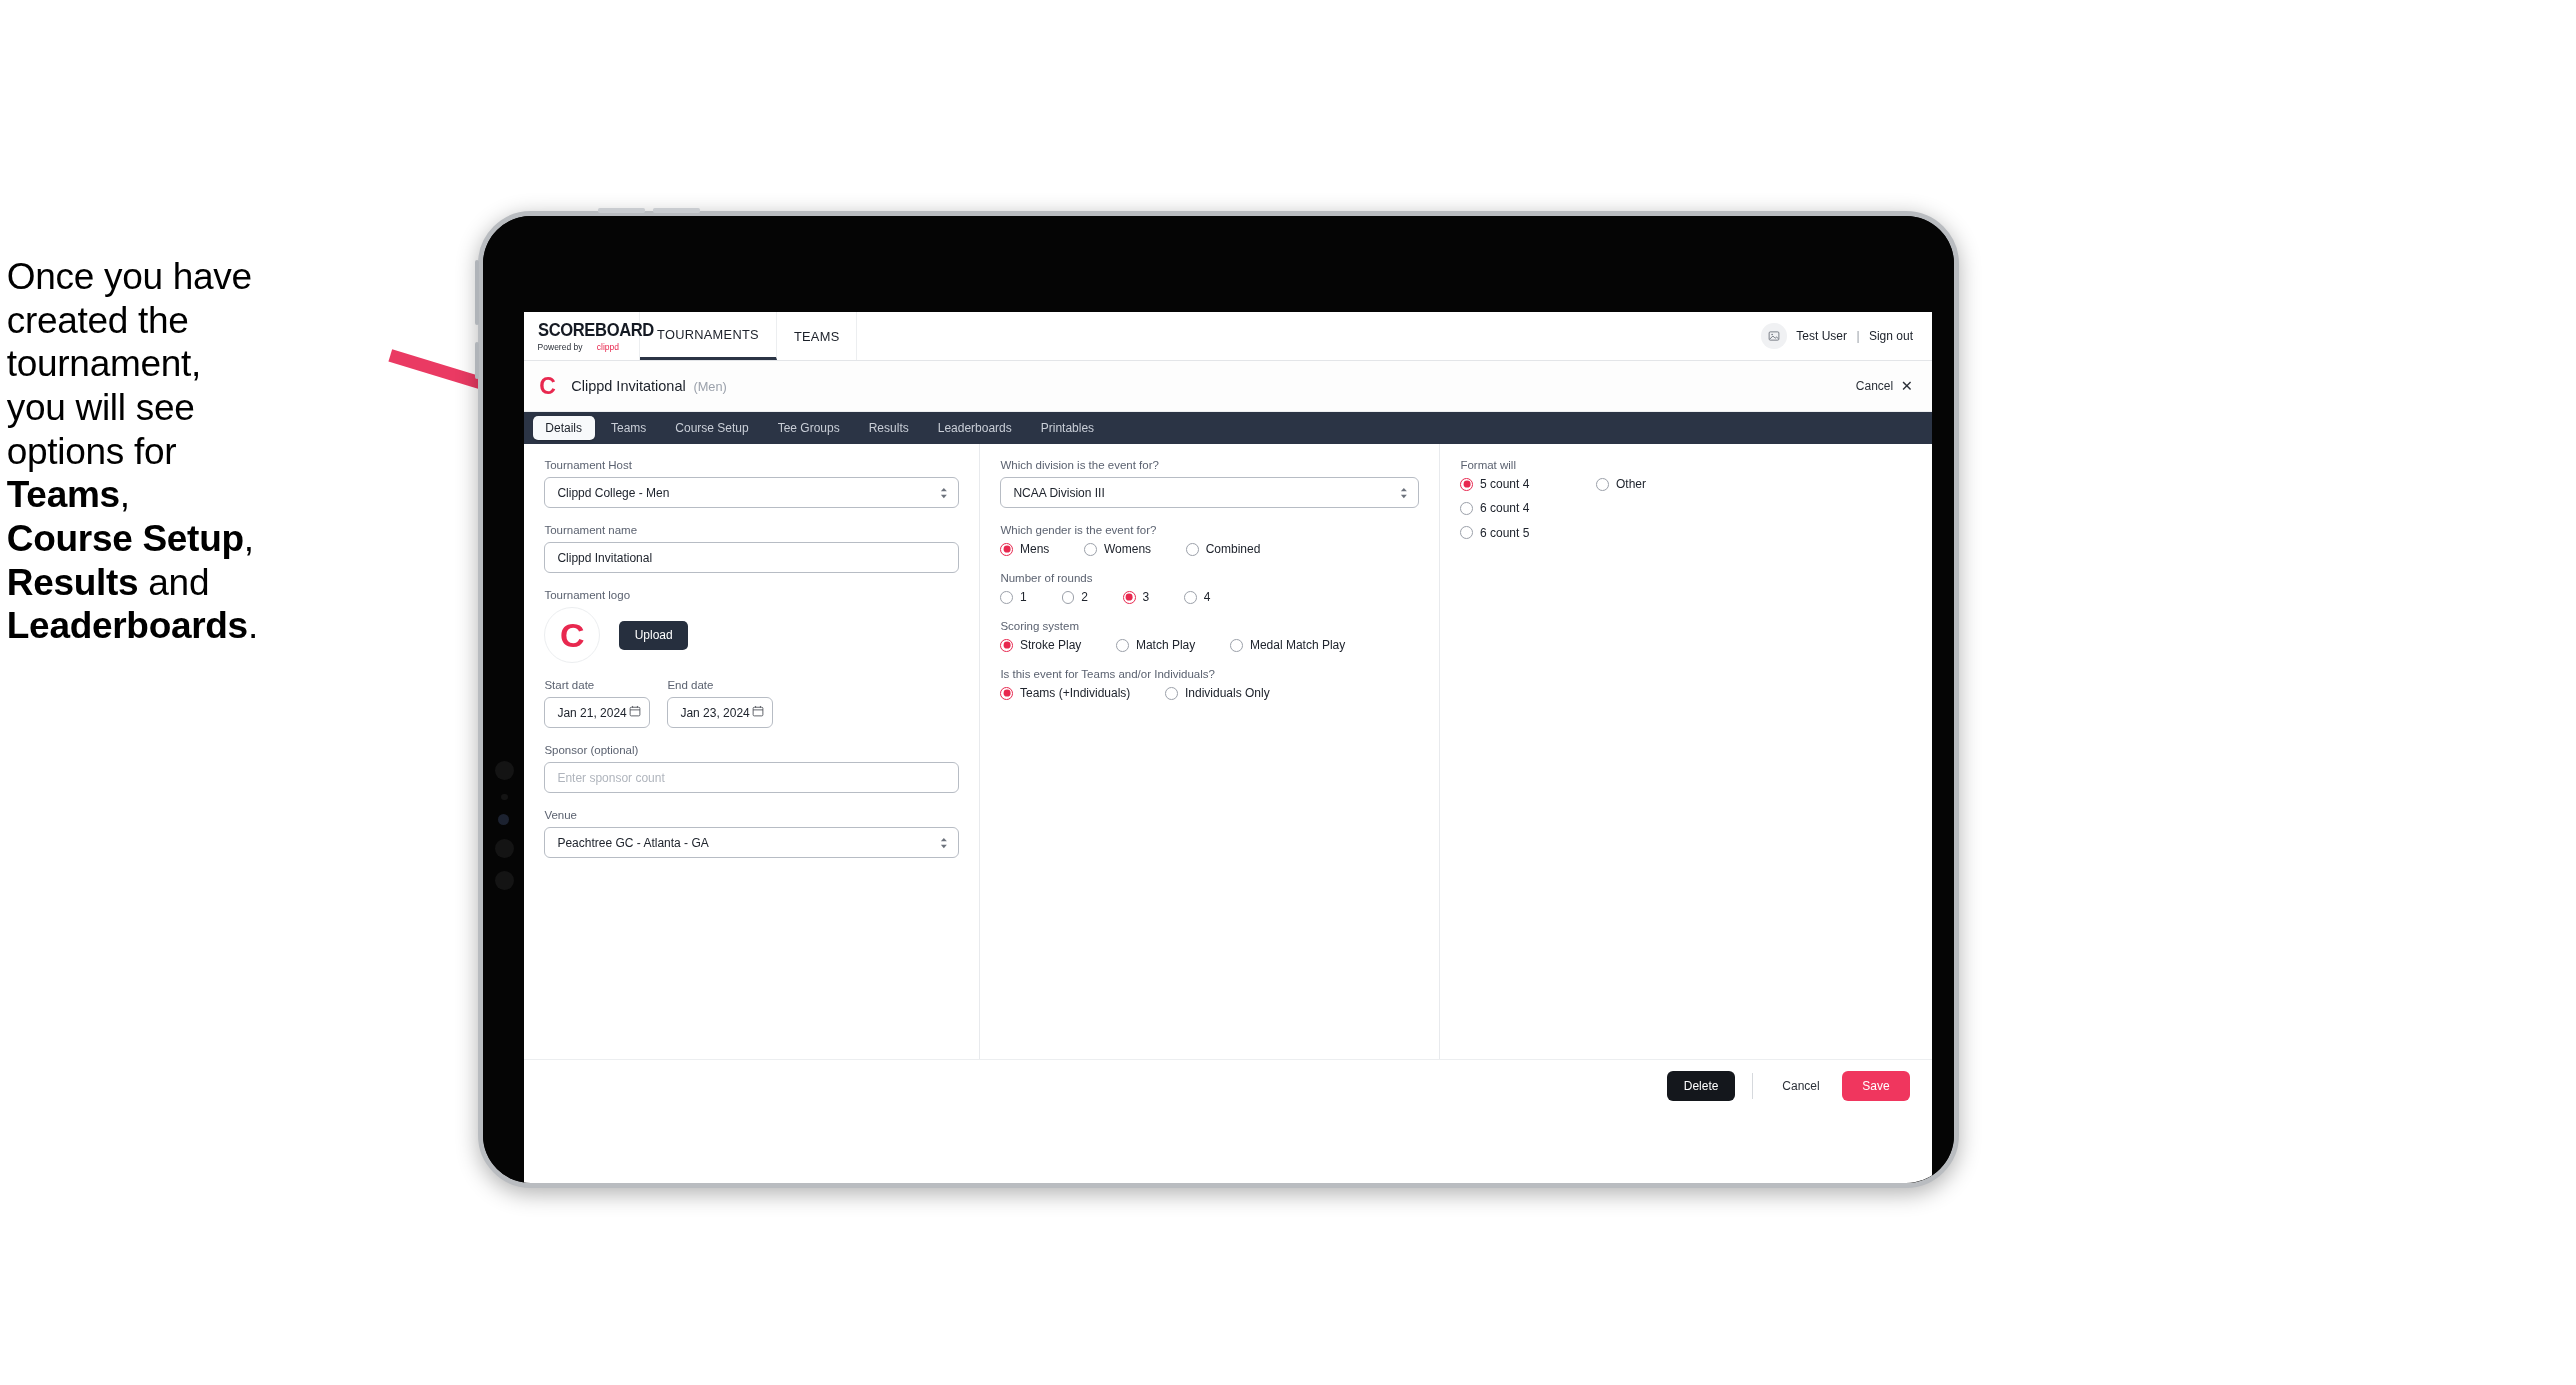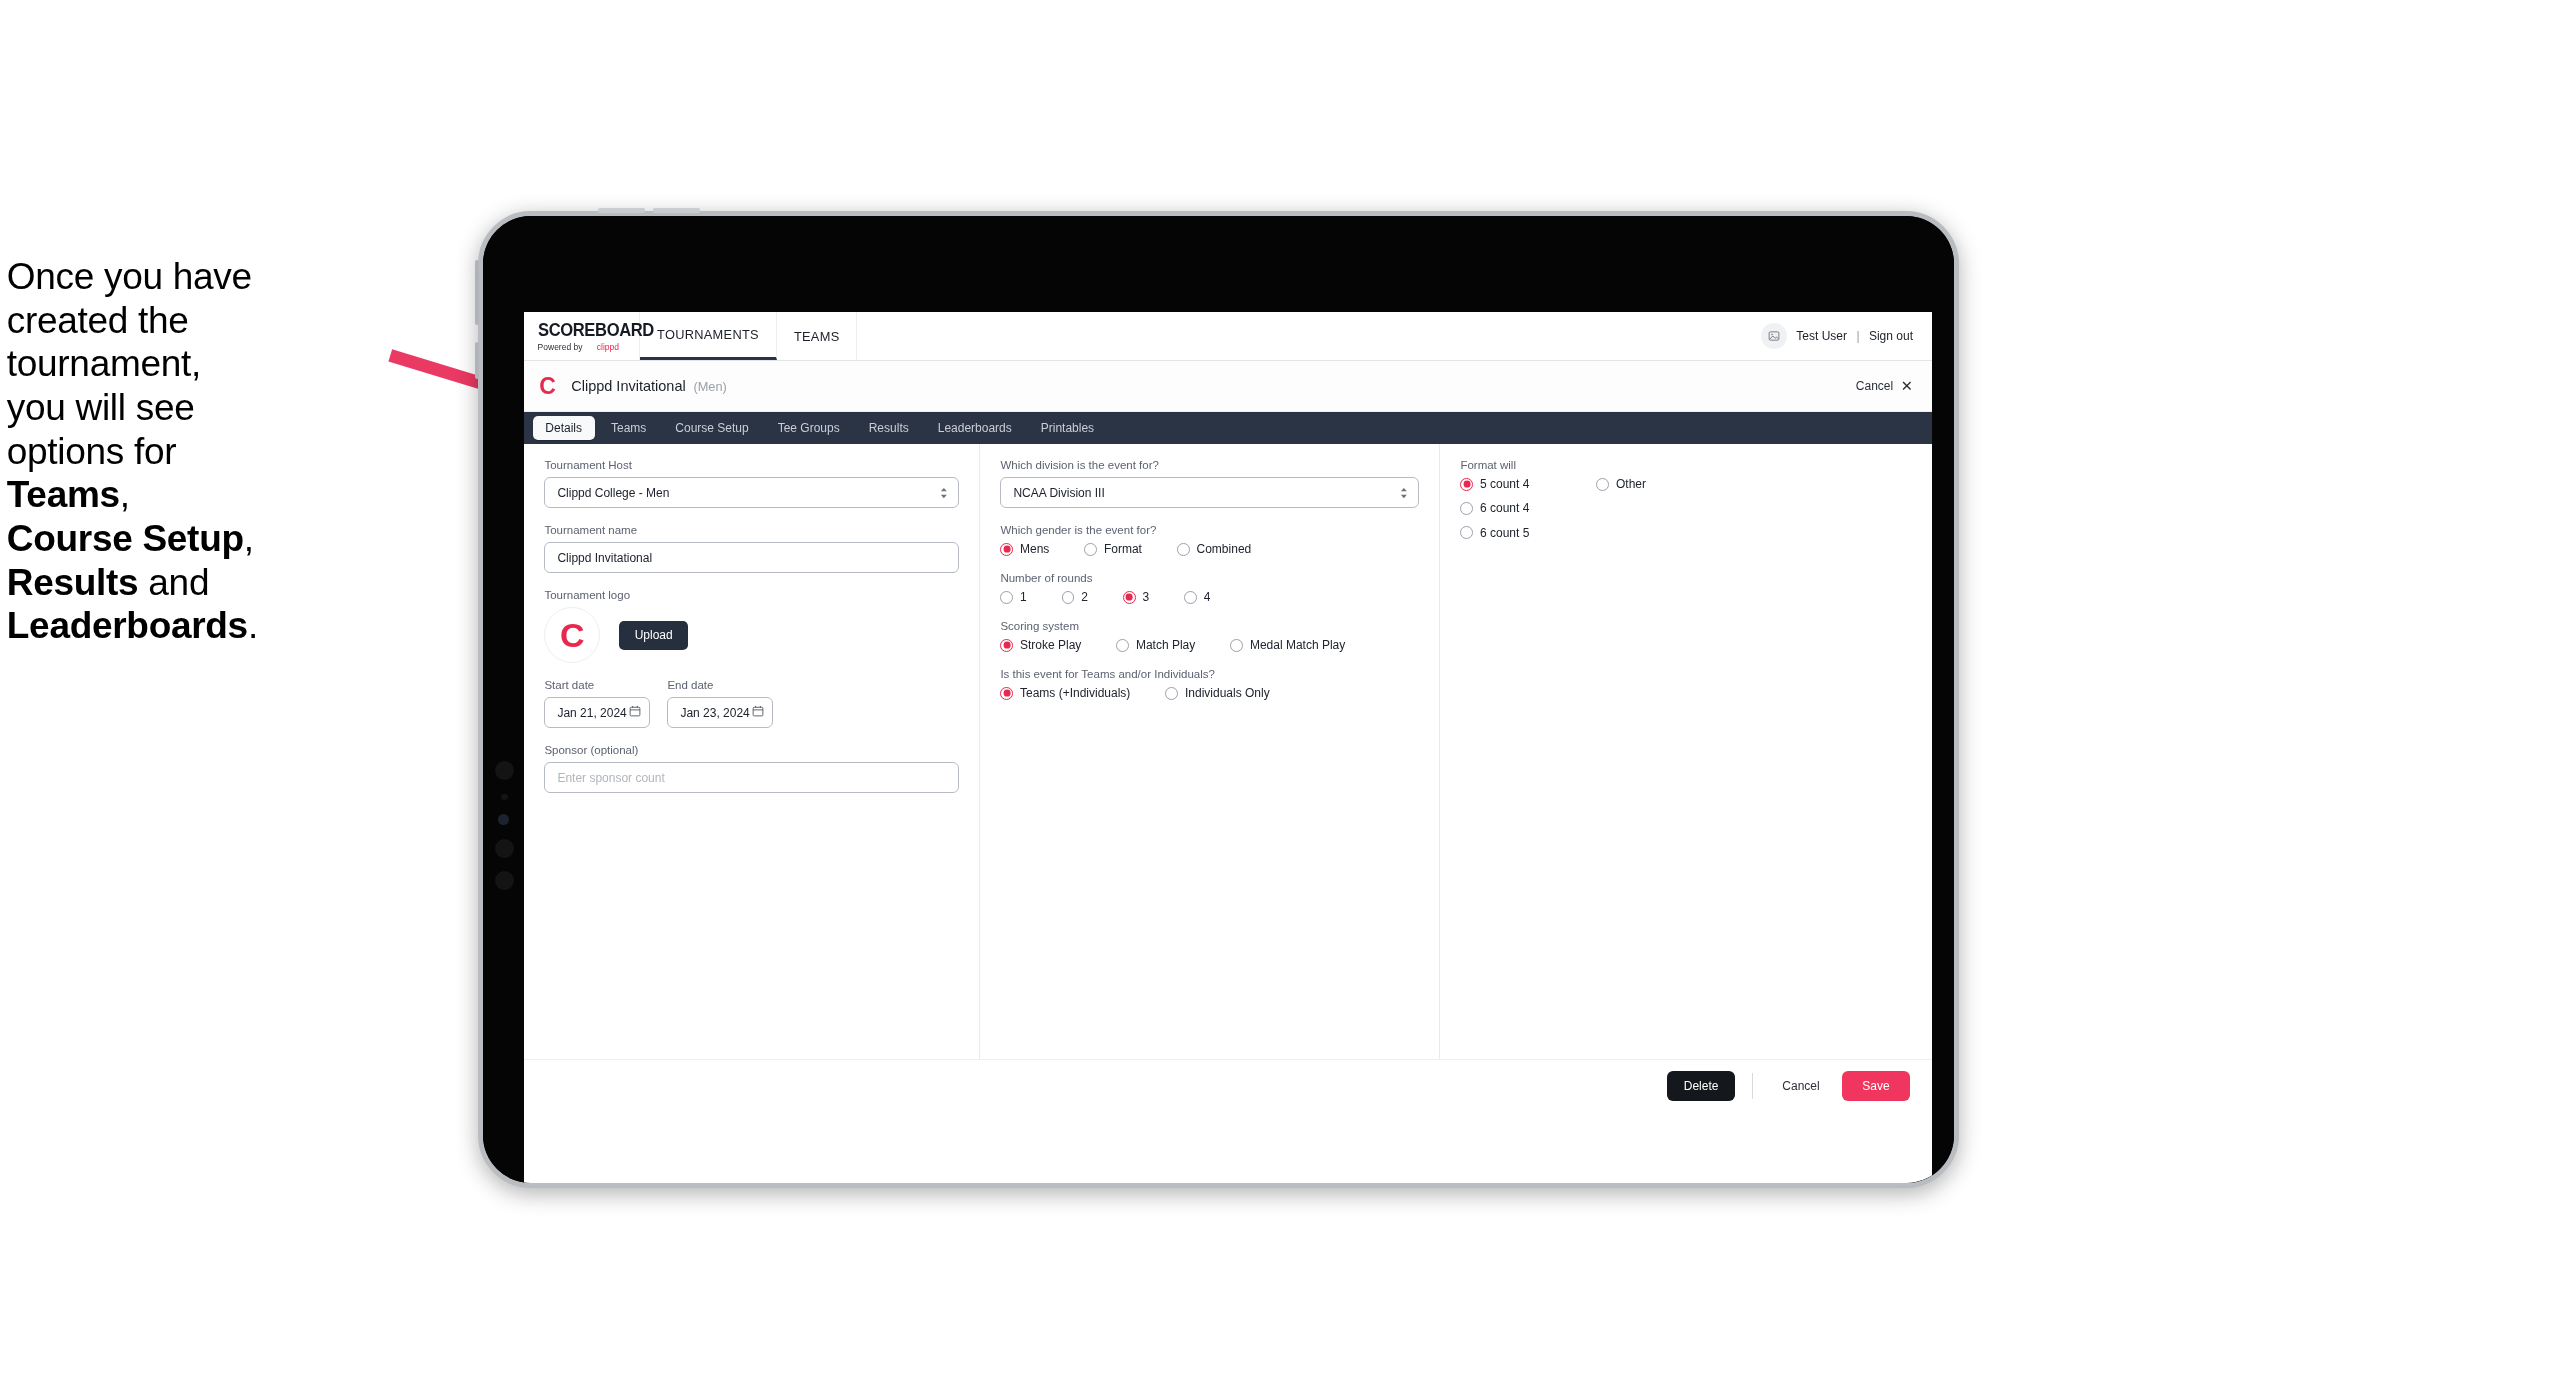--- a/index.html
+++ b/index.html
@@ -511,20 +511,32 @@
             </div>
           </div>
 
           <div class="field-group">
             <div class="field-label">Sponsor (optional)</div>
             <div class="text-input placeholder">
               <span>Enter sponsor count</span>
             </div>
           </div>
 
+          <div class="field-group">
+            <div class="field-label">Venue</div>
+            <div class="select-input">
+              <span>Peachtree GC - Atlanta - GA</span>
+              <span class="chev">
+                <svg width="7.7" height="12" viewBox="0 0 9 14">
+                    <path d="M4.5 1 L8 5 L1 5 Z" fill="#6c727c"></path>
+                    <path d="M4.5 13 L8 9 L1 9 Z" fill="#6c727c"></path>
+                  </svg>
+              </span>
+            </div>
+          </div>
 
         </div>
 
         <div class="form-col" id="col-middle">
 
           <div class="field-group">
             <div class="field-label">Which division is the event for?</div>
             <div class="select-input">
               <span>NCAA Division III</span>
               <span class="chev">
@@ -538,21 +550,21 @@
 
           <div class="field-group">
             <div class="field-label">Which gender is the event for?</div>
             <div class="radio-row">
               <div class="radio-item">
                 <span class="radio-dot on"></span>
                 <span>Mens</span>
               </div>
               <div class="radio-item">
                 <span class="radio-dot"></span>
-                <span>Format</span>
+                <span>Womens</span>
               </div>
               <div class="radio-item">
                 <span class="radio-dot"></span>
                 <span>Combined</span>
               </div>
             </div>
           </div>
 
           <div class="field-group">
             <div class="field-label">Number of rounds</div>

